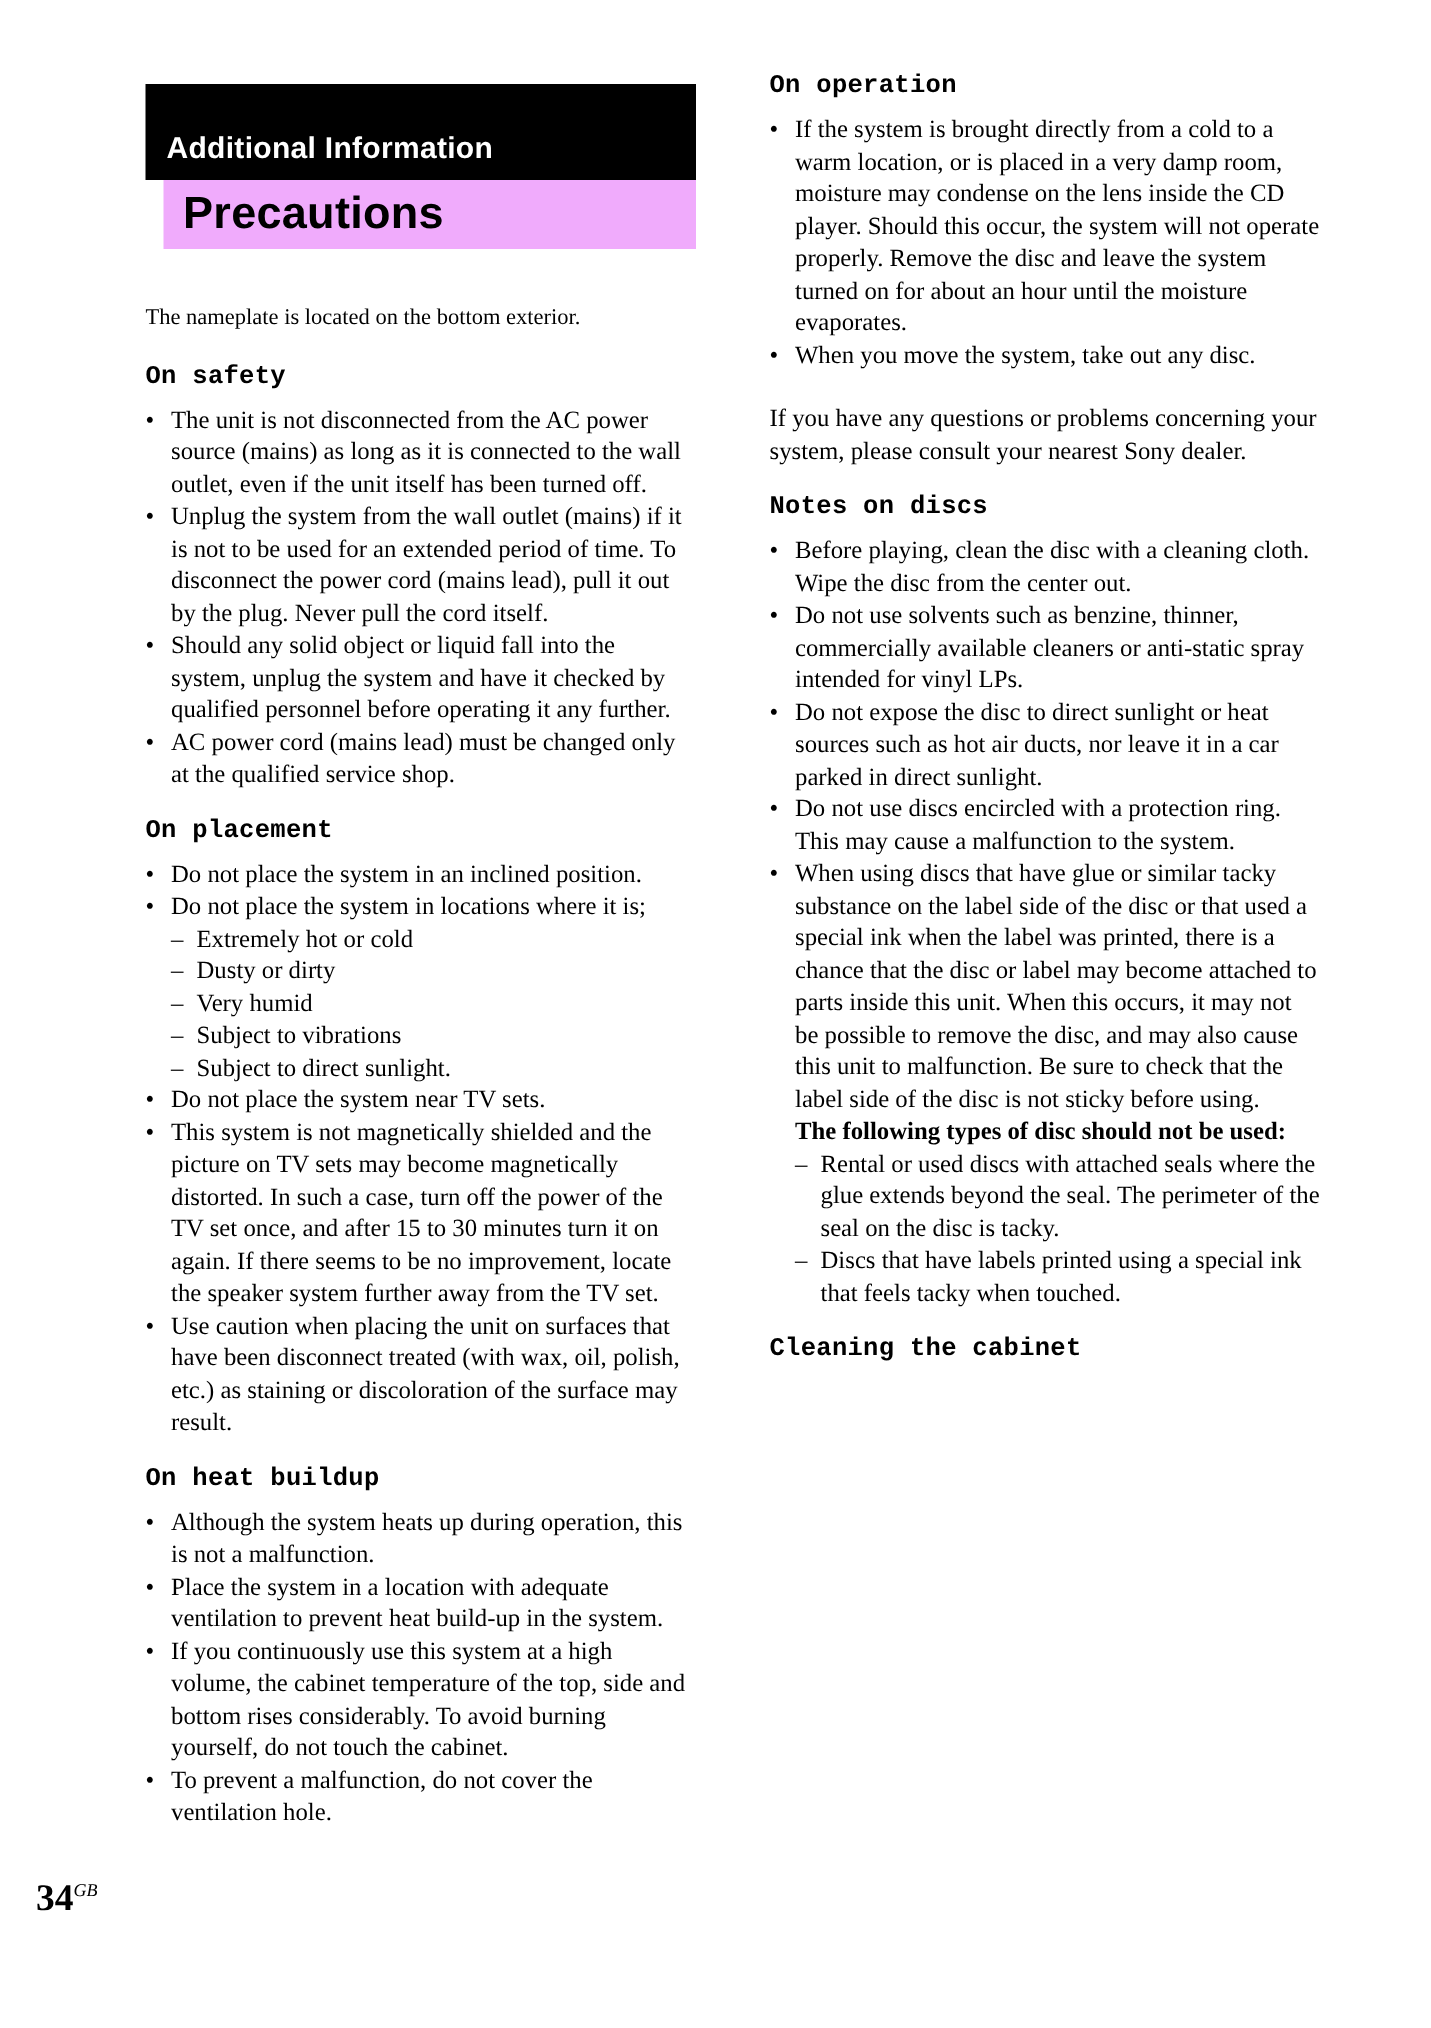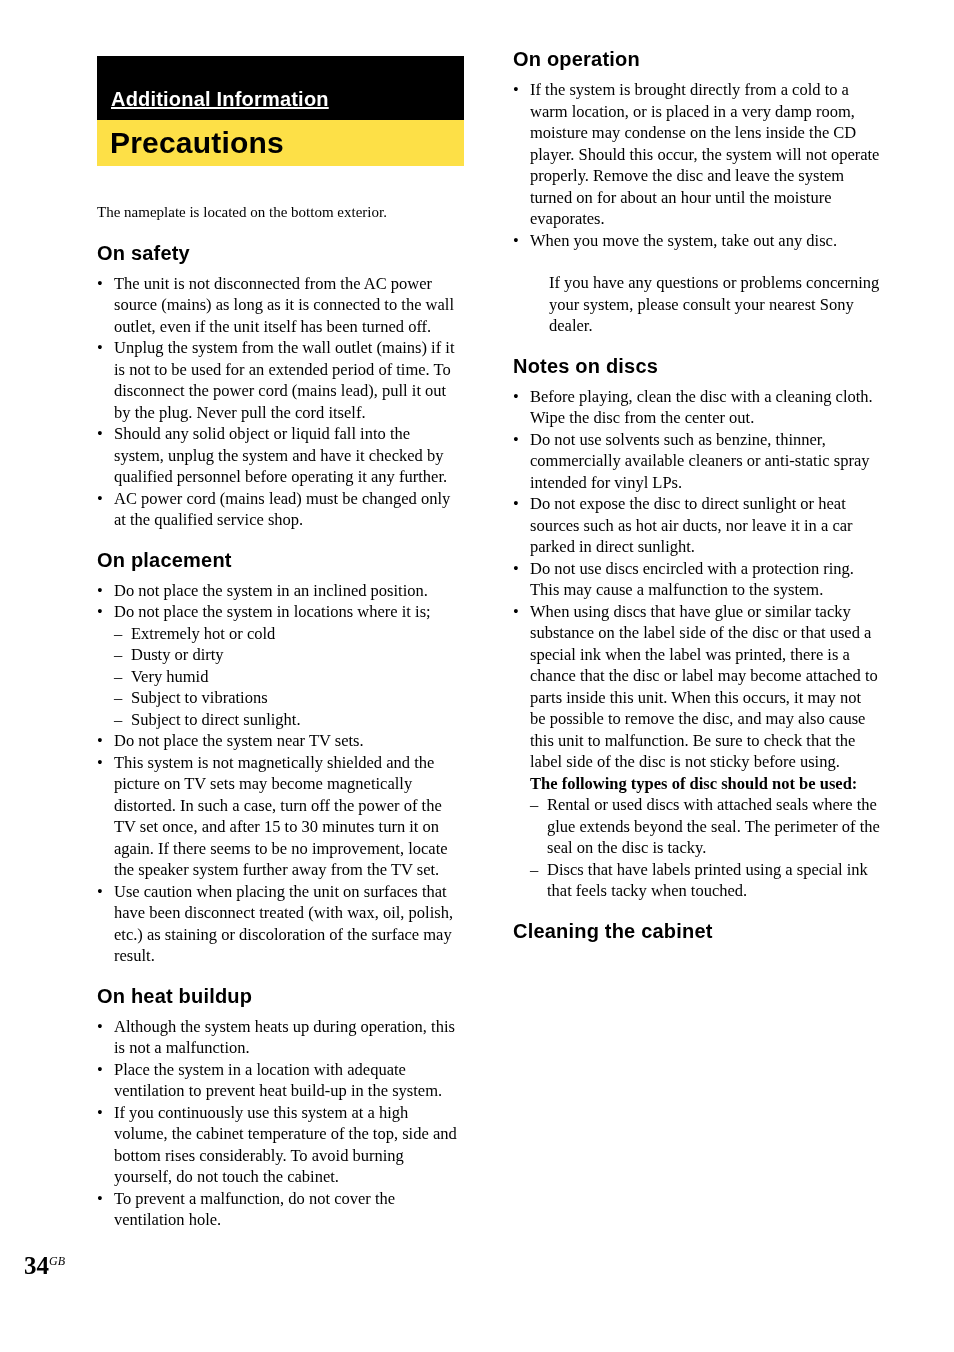--- a/index.html
+++ b/index.html
@@ -21,66 +21,65 @@
     margin-top:8px;
     background:#000000;
     color:#ffffff;
     height:64px;
     box-sizing:border-box;
     display:flex;align-items:flex-end;
     padding:0 0 9px 14px;
     font-family:"Liberation Sans",sans-serif;
     font-weight:bold;font-size:20px;
     letter-spacing:0.2px;
-    text-decoration:underline;
   }
   .title-bar{
     background:#c9c9c9;
     height:46px;
     box-sizing:border-box;
     display:flex;align-items:center;
     padding-left:13px;
     font-family:"Liberation Sans",sans-serif;
     font-weight:bold;font-size:30px;
     letter-spacing:0.2px;
   }
   .intro{margin:36px 0 0 0;font-size:15px;line-height:21.5px;}
   section{display:block;}
   .sec-heading{
-    font-family:Liberation Sans, sans-serif;
-    font-size:20px;font-weight:bold;
+    font-family:Liberation Mono, monospace;
+    font-size:17px;font-weight:bold;
     margin:18px 0 8px 0;
     letter-spacing:0.2px;
   }
   .col > section:first-child .sec-heading{margin-top:0;}
   .bullet,.dash{display:flex;font-size:16.5px;line-height:21.5px;}
   .marker{flex:0 0 17px;width:17px;}
   .btext{flex:1;}
   .dash{margin-left:17px;}
   .note{margin-left:17px;font-size:16.5px;line-height:21.5px;font-weight:bold;}
   .para{margin:0;font-size:16.5px;line-height:21.5px;}
-  .after{margin-top:21px;margin-left:36px;}
+  .after{margin-top:21px;}
   .footer{
     position:absolute;left:24px;top:1252px;
     font-family:Liberation Serif, serif;
   }
   .page-num{font-weight:bold;font-size:25px;}
   .page-suffix{font-style:italic;font-size:12px;vertical-align:9px;}
 </style>
 </head>
 <body>
 
 <div class="page">
   <div class="content">
 
     <div class="col">
       <div class="banner" style="background: rgb(0, 0, 0); color: rgb(255, 255, 255);">
         <span>Additional Information</span>
       </div>
-      <div class="title-bar" style="background: #fde047;">
+      <div class="title-bar" style="background: #f0abfc; margin-left: 12px;">
         <span>Precautions</span>
       </div>
       <p class="intro">The nameplate is located on the bottom exterior.</p>
     <section>
           <h3 class="sec-heading">On safety</h3>
           <div class="bullet">
             <span class="marker">•</span>
             <span class="btext">The unit is not disconnected from the AC power source (mains) as long as it is connected to the wall outlet, even if the unit itself has been turned off.</span>
           </div>
           <div class="bullet">

